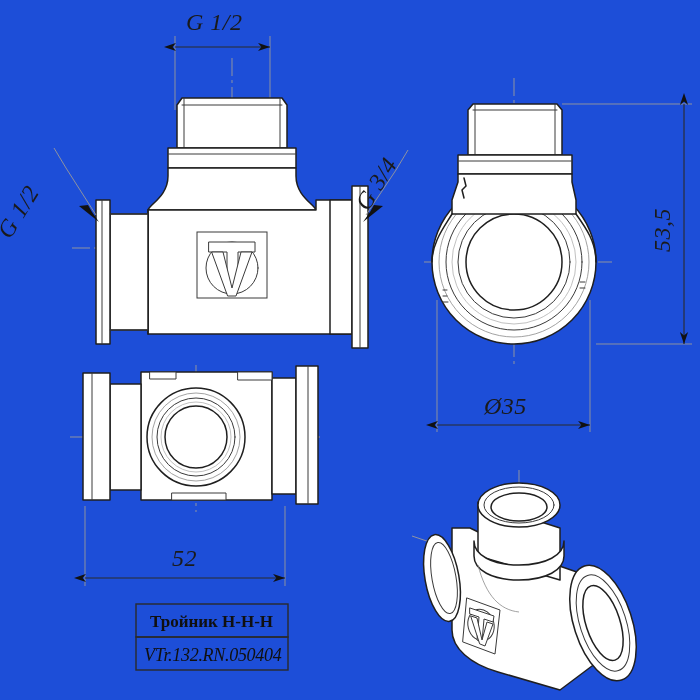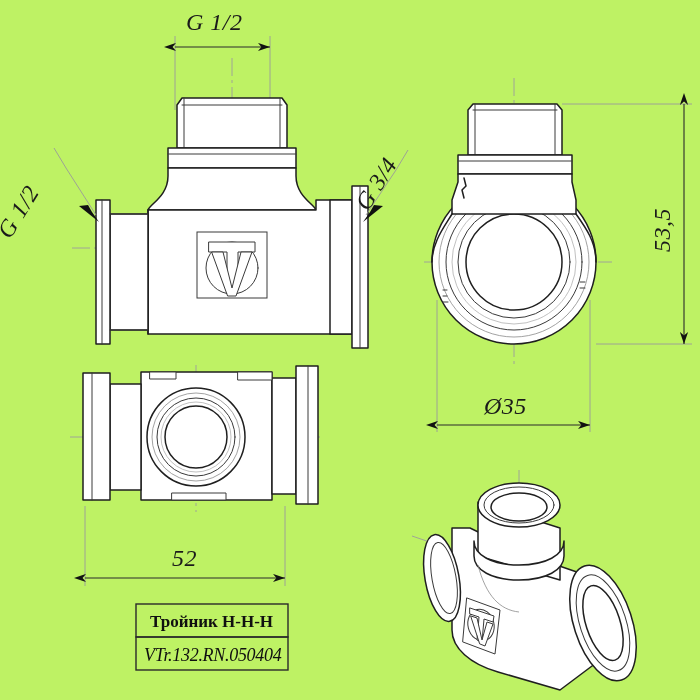--- a/index.html
+++ b/index.html
@@ -1,18 +1,18 @@
 <!DOCTYPE html>
 <html><head>
 <meta charset="utf-8">
 <style>
   html,body{margin:0;padding:0;background:#ffffff;}
   body{width:700px;height:700px;overflow:hidden;
        font-family:"Liberation Sans", sans-serif;}
-  #sheet{position:relative;width:700px;height:700px;background:#bef264;}
+  #sheet{position:relative;width:700px;height:700px;background:#1d4ed8;}
   svg{display:block;}
   .ln{fill:none;stroke:#1f1f1f;stroke-width:1.5;stroke-linecap:round;stroke-linejoin:round;}
   .ln-thin{fill:none;stroke:#3a3a3a;stroke-width:1;stroke-linecap:round;}
   .ln-hair{fill:none;stroke:#8a8a8a;stroke-width:0.8;}
   .ln-ghost{fill:none;stroke:#b9b9b9;stroke-width:0.9;}
   .dim{fill:none;stroke:#9a9a9a;stroke-width:0.9;}
   .dimdark{fill:none;stroke:#2a2a2a;stroke-width:1.1;}
   .ctr{fill:none;stroke:#9c9c9c;stroke-width:0.9;
        stroke-dasharray:18 4 3 4;}
   .fillw{fill:#ffffff;}

